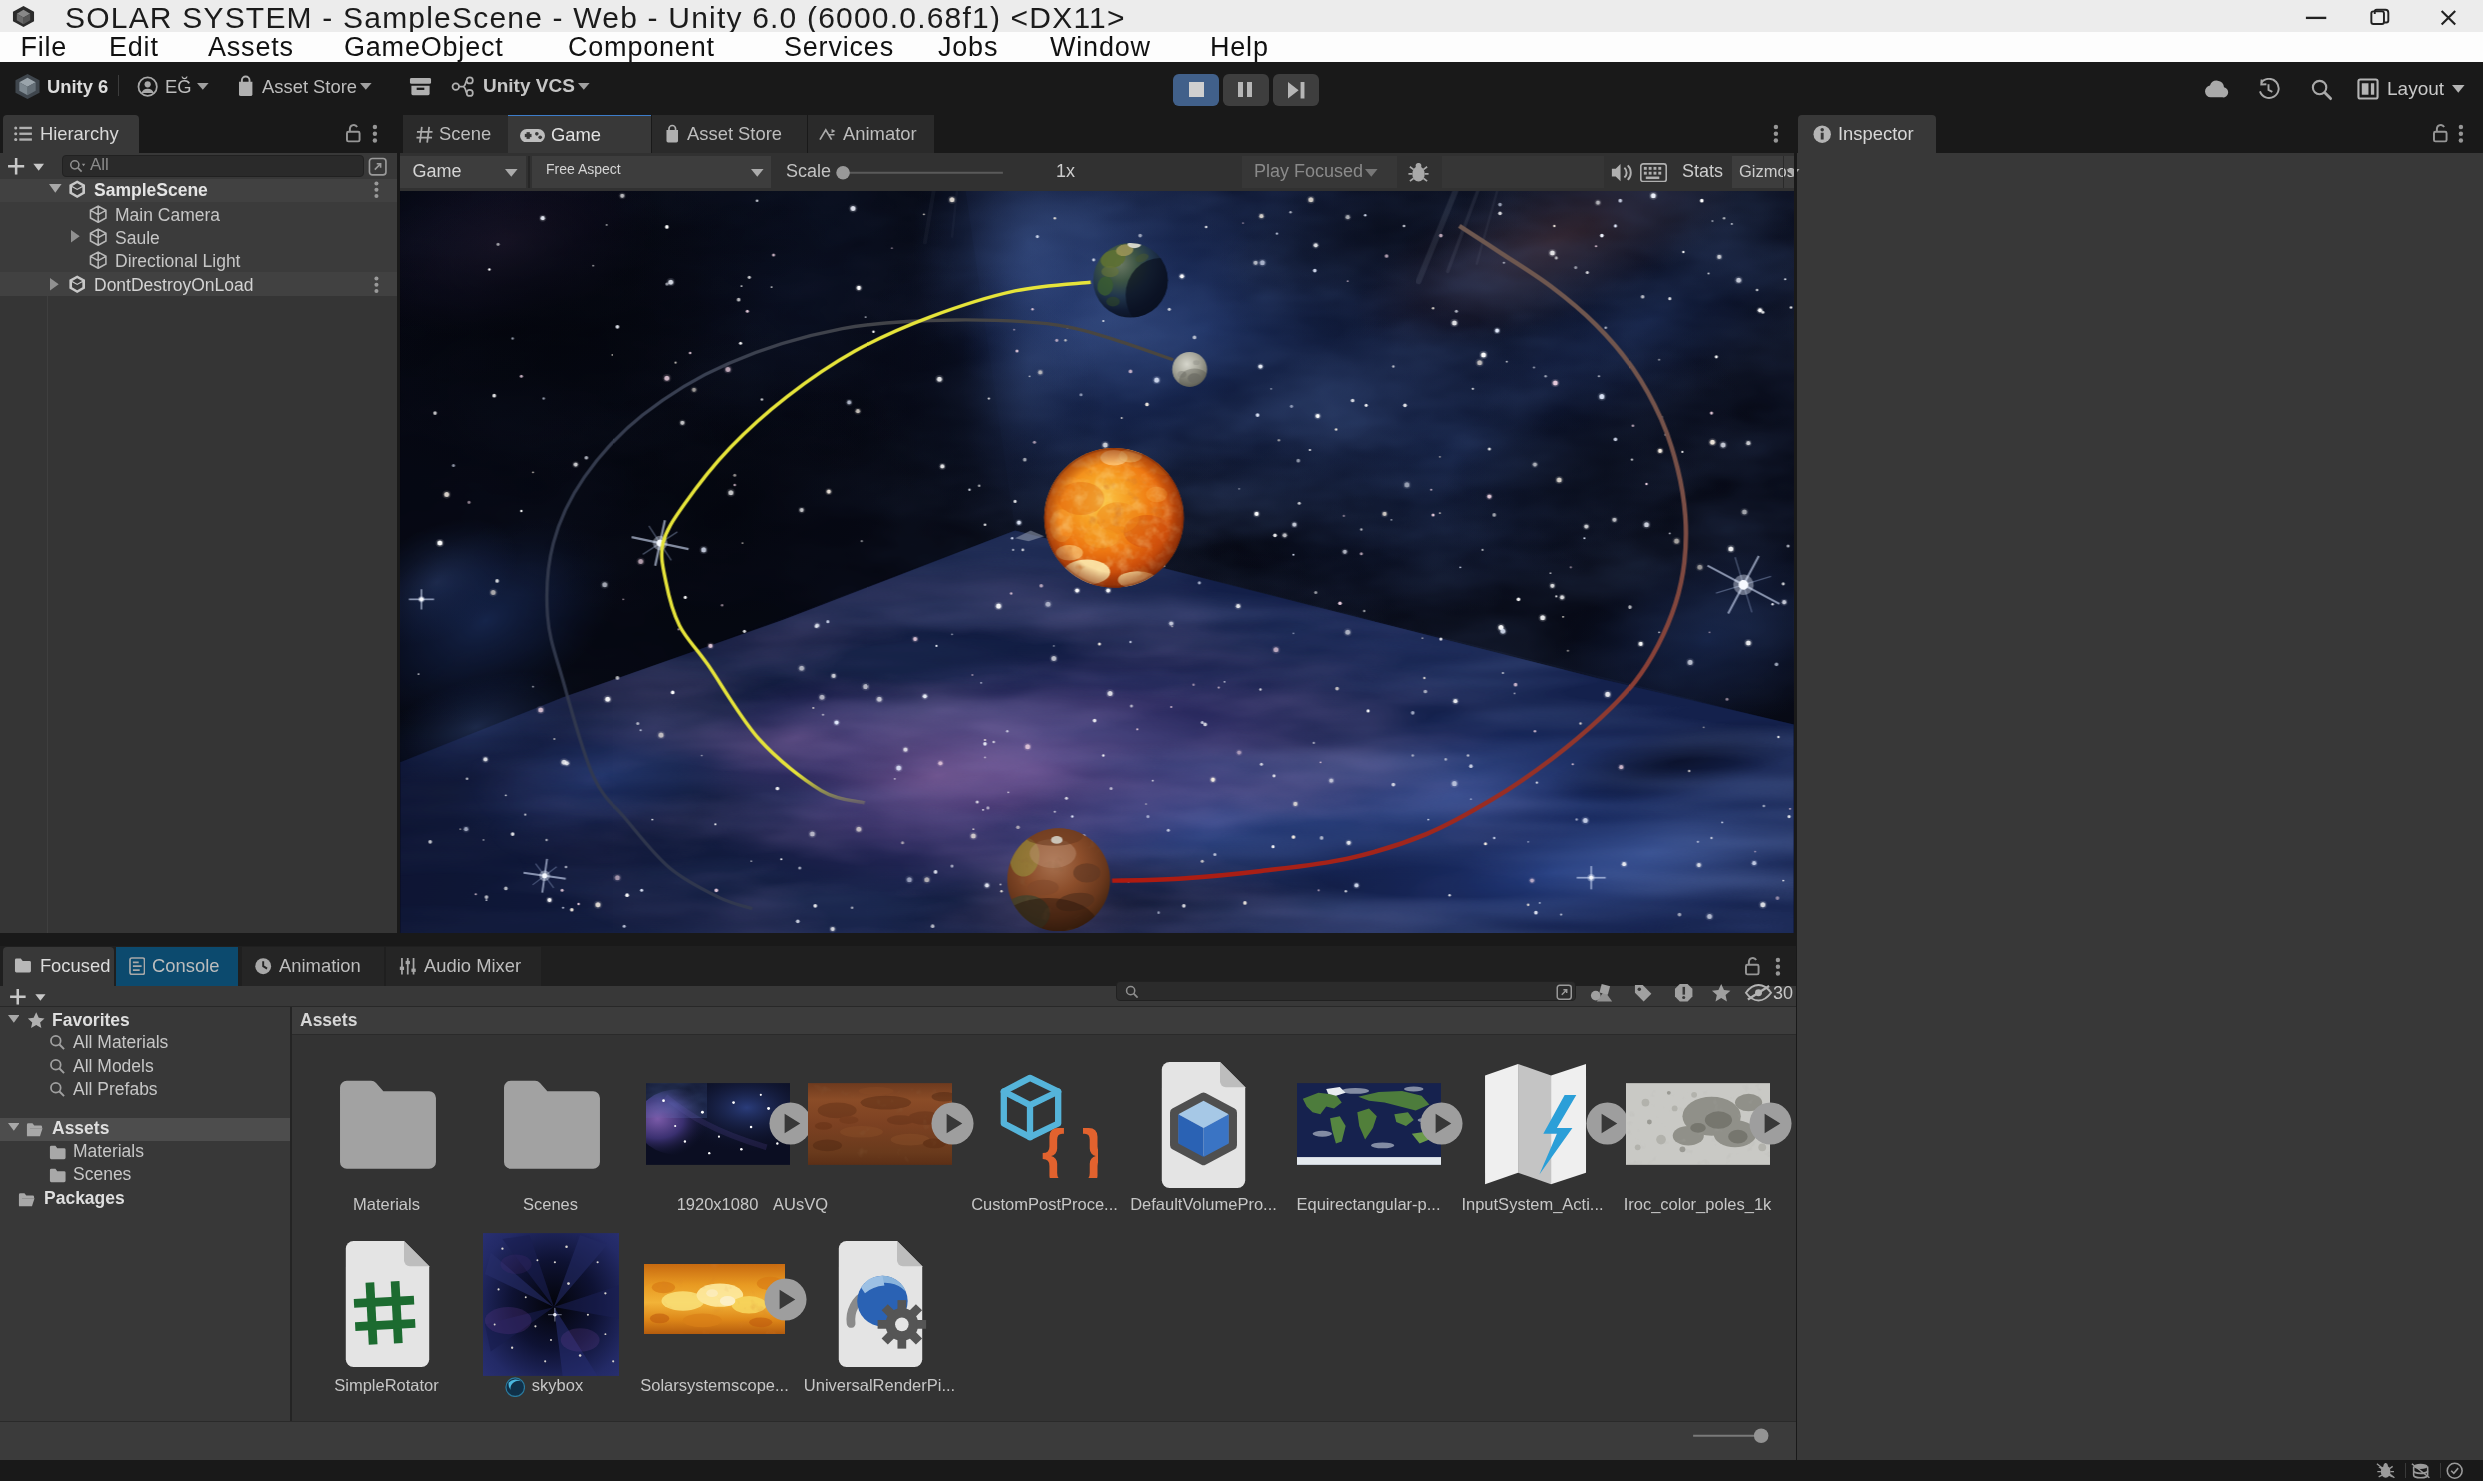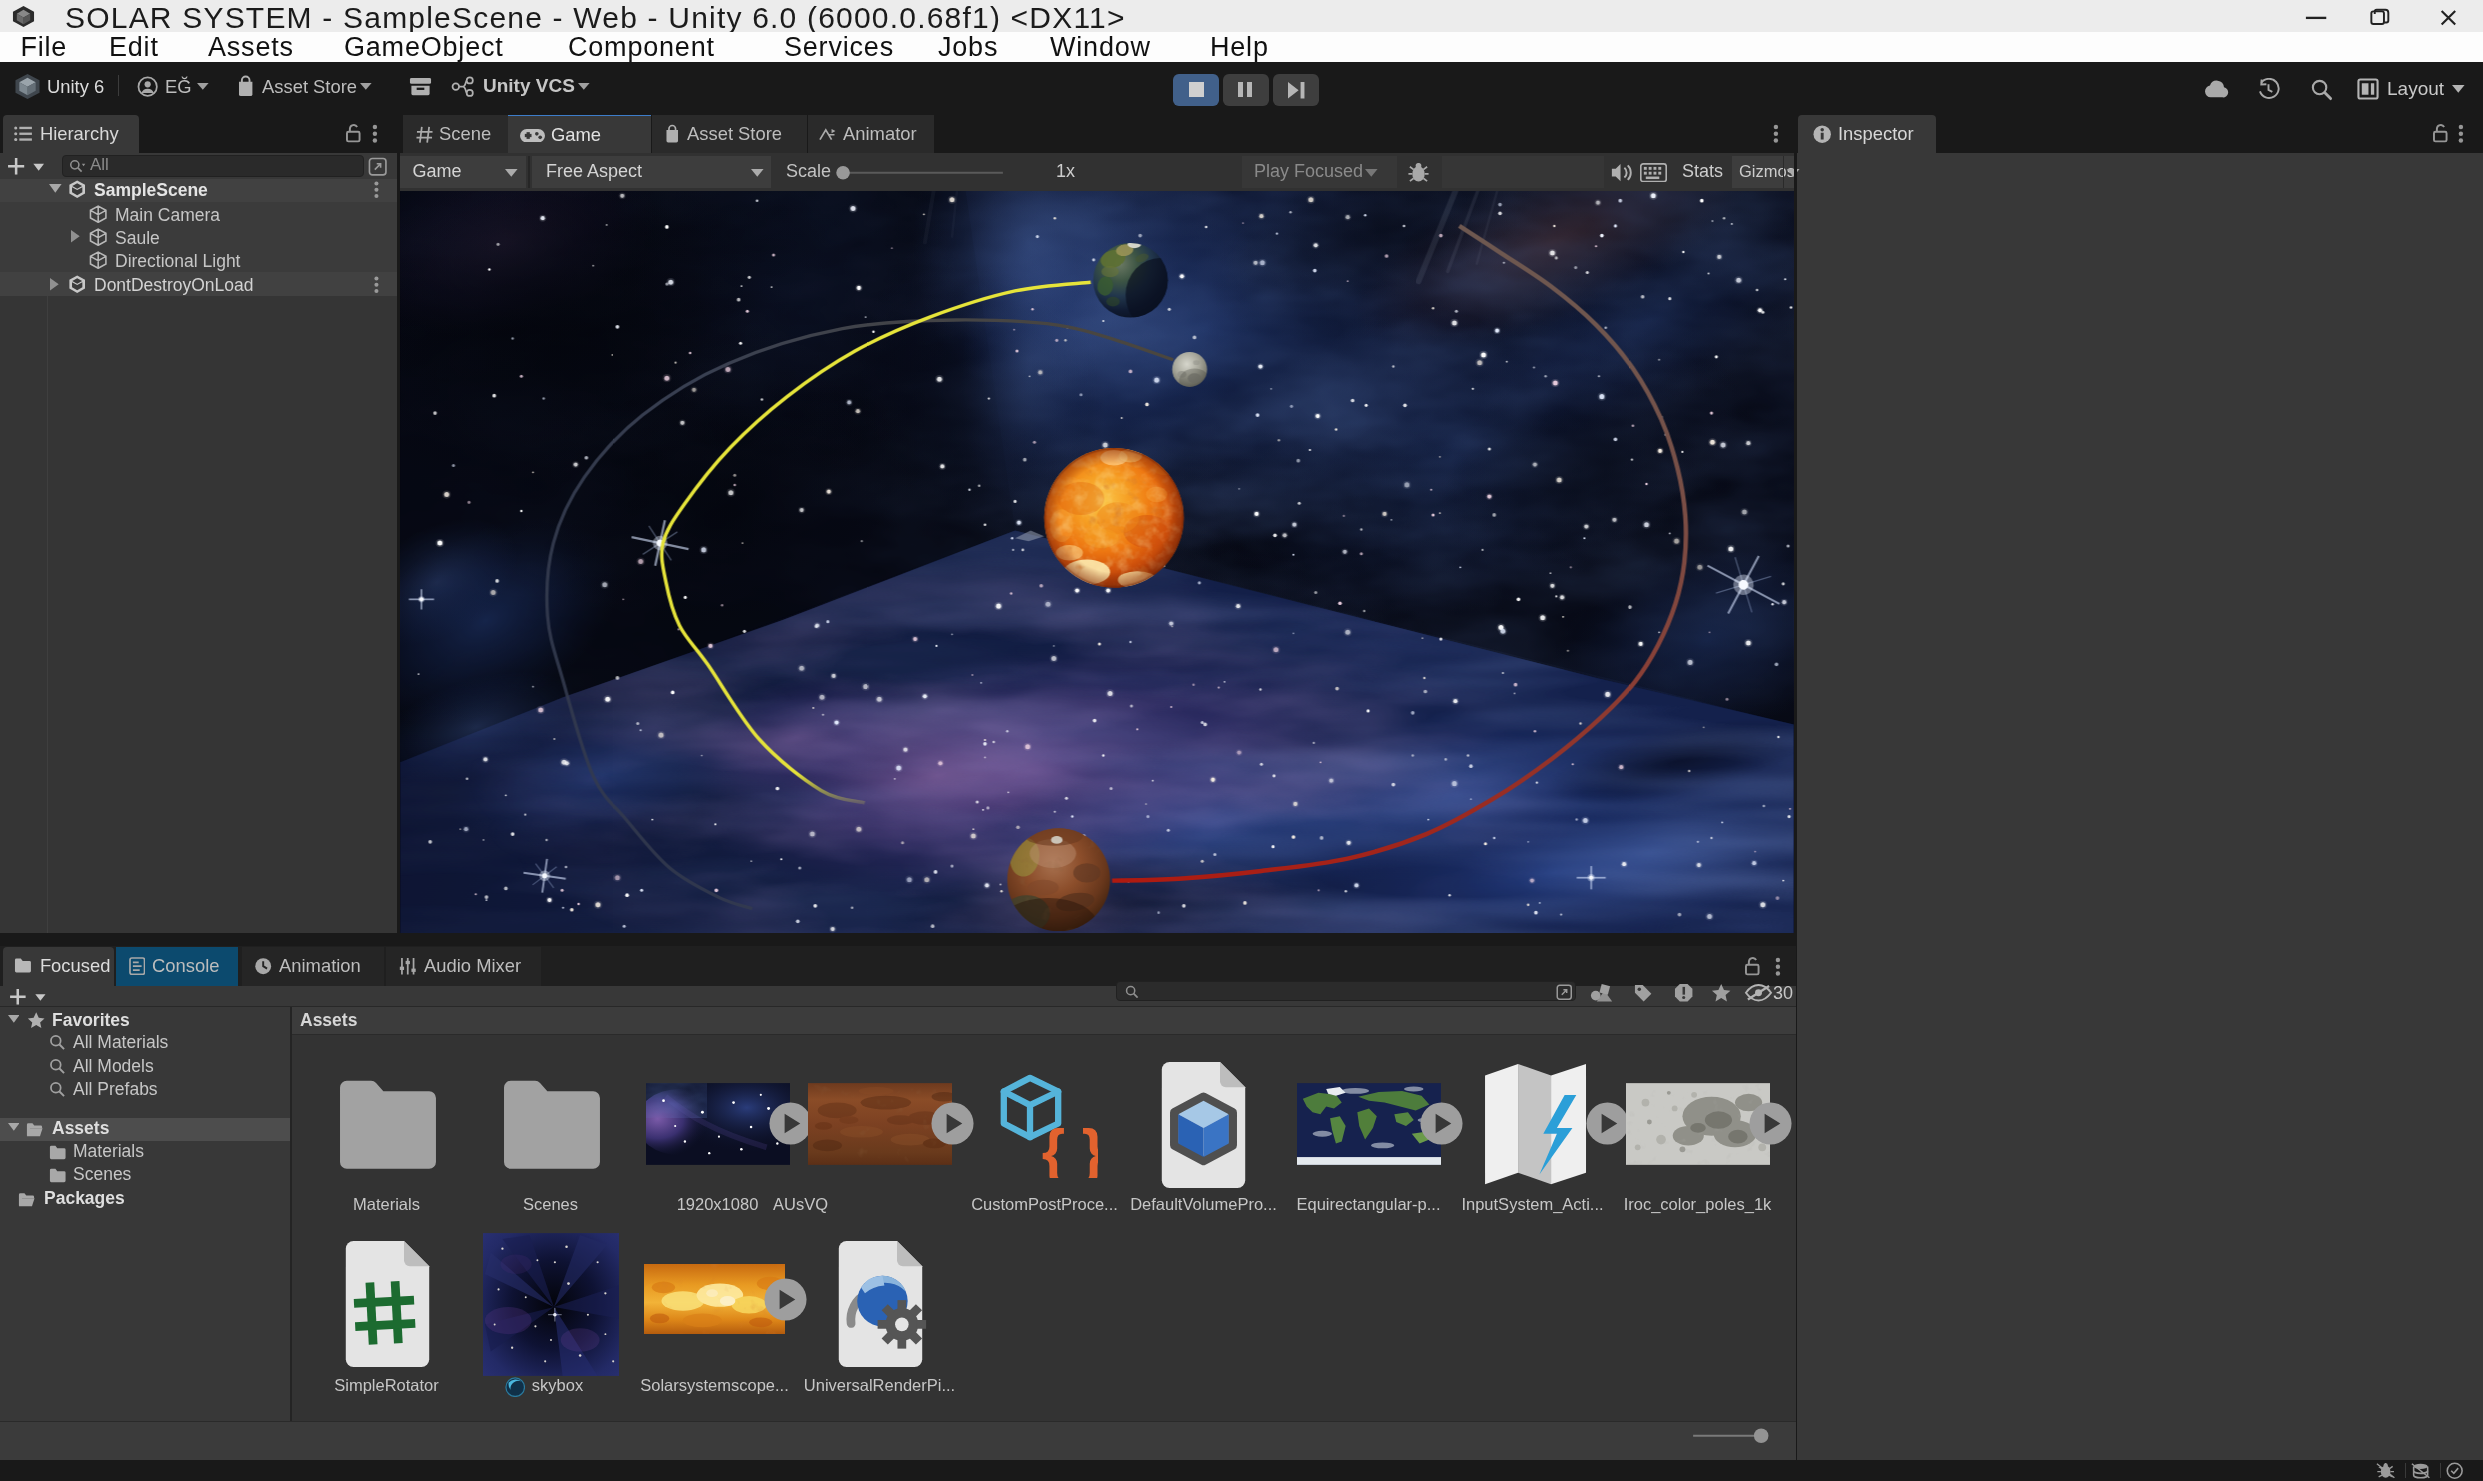--- a/index.html
+++ b/index.html
@@ -34,21 +34,21 @@
       <span class="txt" style="left:1050px;top:0px;font-size:27px;letter-spacing:0.8px;color:#111">Window</span>
       <span class="txt" style="left:1210px;top:0px;font-size:27px;letter-spacing:0.8px;color:#111">Help</span>
     </div>
 <div class="abs" style="left:0;top:62px;width:2483px;height:52px;background:#191919"></div>
 <svg class="abs" style="left:13.6px;top:74px" width="27" height="25" viewBox="0 0 28 26">
   <path d="M14 0 L26.5 6.5 L26.5 19.5 L14 26 L1.5 19.5 L1.5 6.5 Z" fill="#3f464d"></path>
   <path d="M14 4 L22.5 8.6 L14 13.2 L5.5 8.6 Z" fill="#9aa4ab"></path>
   <path d="M14 13.2 L22.5 8.6 L22.5 17.5 L14 22 Z" fill="#646e76"></path>
   <path d="M14 13.2 L5.5 8.6 L5.5 17.5 L14 22 Z" fill="#7d8890"></path>
 </svg>
-<span class="txt" style="left:47px;top:76px;font-size:18.4px;font-weight:normal;color:#dcdcdc">Unity 6</span>
+<span class="txt" style="left:47px;top:76px;font-size:18.4px;font-weight:bold;color:#dcdcdc">Unity 6</span>
 <div class="abs" style="left:118px;top:75px;width:1px;height:21.3px;background:#3c3c3c"></div>
 <svg class="abs" style="left:137px;top:76px" width="21.3" height="21.3" viewBox="0 0 22 22">
   <circle cx="11" cy="11" r="9.5" fill="none" stroke="#a8a8a8" stroke-width="1.8"></circle>
   <circle cx="11" cy="8.6" r="3.2" fill="#a8a8a8"></circle>
       <path d="M4.5 17.5 a7 7 0 0 1 13 0" fill="#a8a8a8"></path>
 </svg>
 <span class="txt" style="left:165px;top:76px;font-size:18.4px;color:#bdbdbd">EĞ</span>
 <svg class="abs" style="left:197px;top:83px" width="11.6" height="7.8" viewBox="0 0 12 8">
       <path d="M0 0 L12 0 L6 7 Z" fill="#a0a0a0"></path>
     </svg>
@@ -254,21 +254,21 @@
     </svg>
 
 <div class="abs" style="left:400px;top:153px;width:1394px;height:38px;background:#313131">
  <div class="abs" style="left:0px;top:2.9px;width:126px;height:32px;background:#3d3d3d"></div>
  <span class="txt" style="left:12.6px;top:7.8px;font-size:18px;color:#d4d4d4">Game</span>
  <svg class="abs" style="left:105px;top:15.5px" width="12.6" height="8.7" viewBox="0 0 13 9">
         <path d="M0 0 L13 0 L6.5 8 Z" fill="#ababab"></path>
       </svg>
  <div class="abs" style="left:128px;top:2.9px;width:1.9px;height:32px;background:#262626"></div>
  <div class="abs" style="left:132px;top:2.9px;width:239px;height:32px;background:#3d3d3d"></div>
- <span class="txt" style="left:146px;top:7.8px;font-size:18px;color:#d4d4d4">Free Aspect</span>
+ <span class="txt" style="left:146px;top:7.8px;font-size:14px;color:#d4d4d4">Free Aspect</span>
  <svg class="abs" style="left:351px;top:15.5px" width="12.6" height="8.7" viewBox="0 0 13 9">
         <path d="M0 0 L13 0 L6.5 8 Z" fill="#ababab"></path>
       </svg>
  <span class="txt" style="left:386px;top:7.8px;font-size:18px;color:#c2c2c2">Scale</span>
 
  <svg class="abs" style="left:435px;top:11.6px" width="175" height="15.5" viewBox="0 0 180 16">
    <line x1="14" y1="8" x2="173" y2="8" stroke="#5a5a5a" stroke-width="2"></line>
    <circle cx="8" cy="8" r="7" fill="#999"></circle>
  </svg>
  <span class="txt" style="left:656px;top:7.8px;font-size:18px;color:#cccccc">1x</span>

